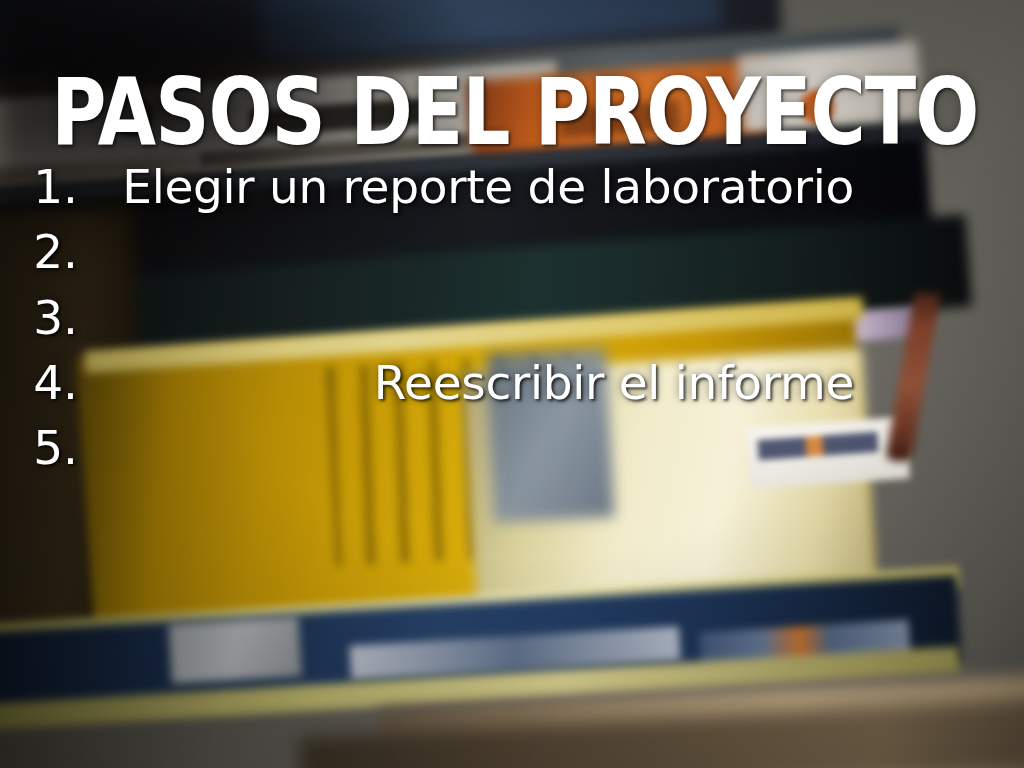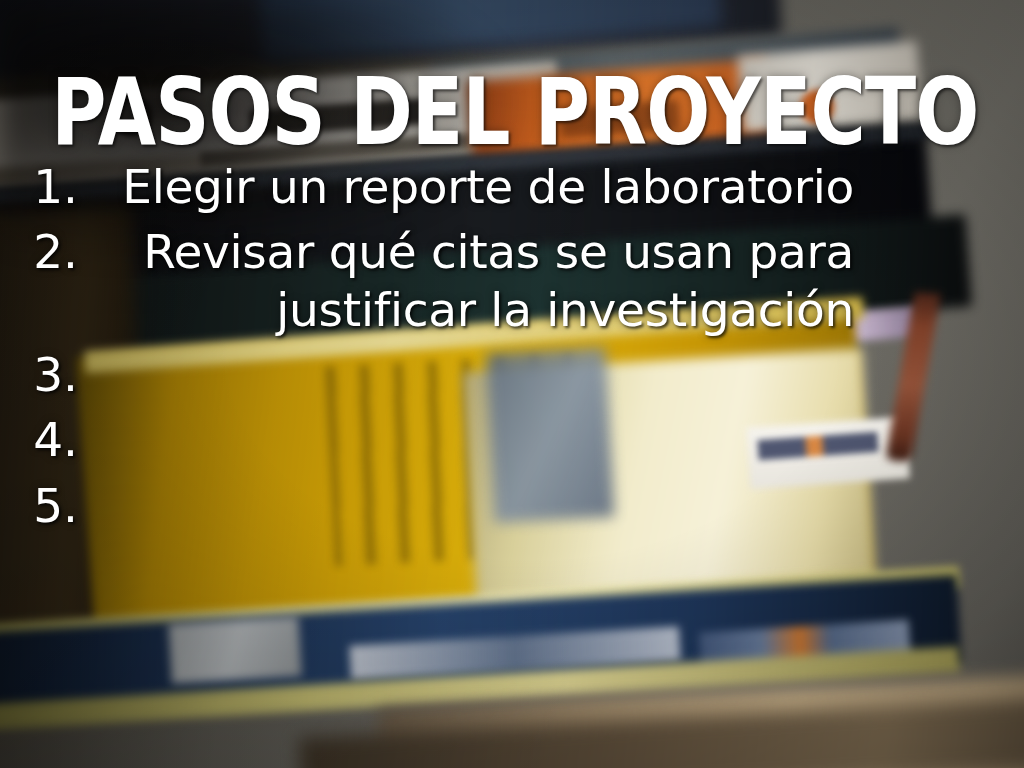--- a/index.html
+++ b/index.html
@@ -481,29 +481,29 @@
 
     <ol class="steps">
 
       <li class="step">
         <span class="step-num">1.</span>
         <span class="step-text">Elegir un reporte de laboratorio</span>
       </li>
 
       <li class="step">
         <span class="step-num">2.</span>
-        <span class="step-text">Revisar qué citas se usan para justificar la investigación</span>
       </li>
 
       <li class="step">
         <span class="step-num">3.</span>
       </li>
 
       <li class="step">
         <span class="step-num">4.</span>
+        <span class="step-text">Reescribir el informe</span>
       </li>
 
       <li class="step">
         <span class="step-num">5.</span>
       </li>
 
     </ol>
   </div>
 </div>
 

